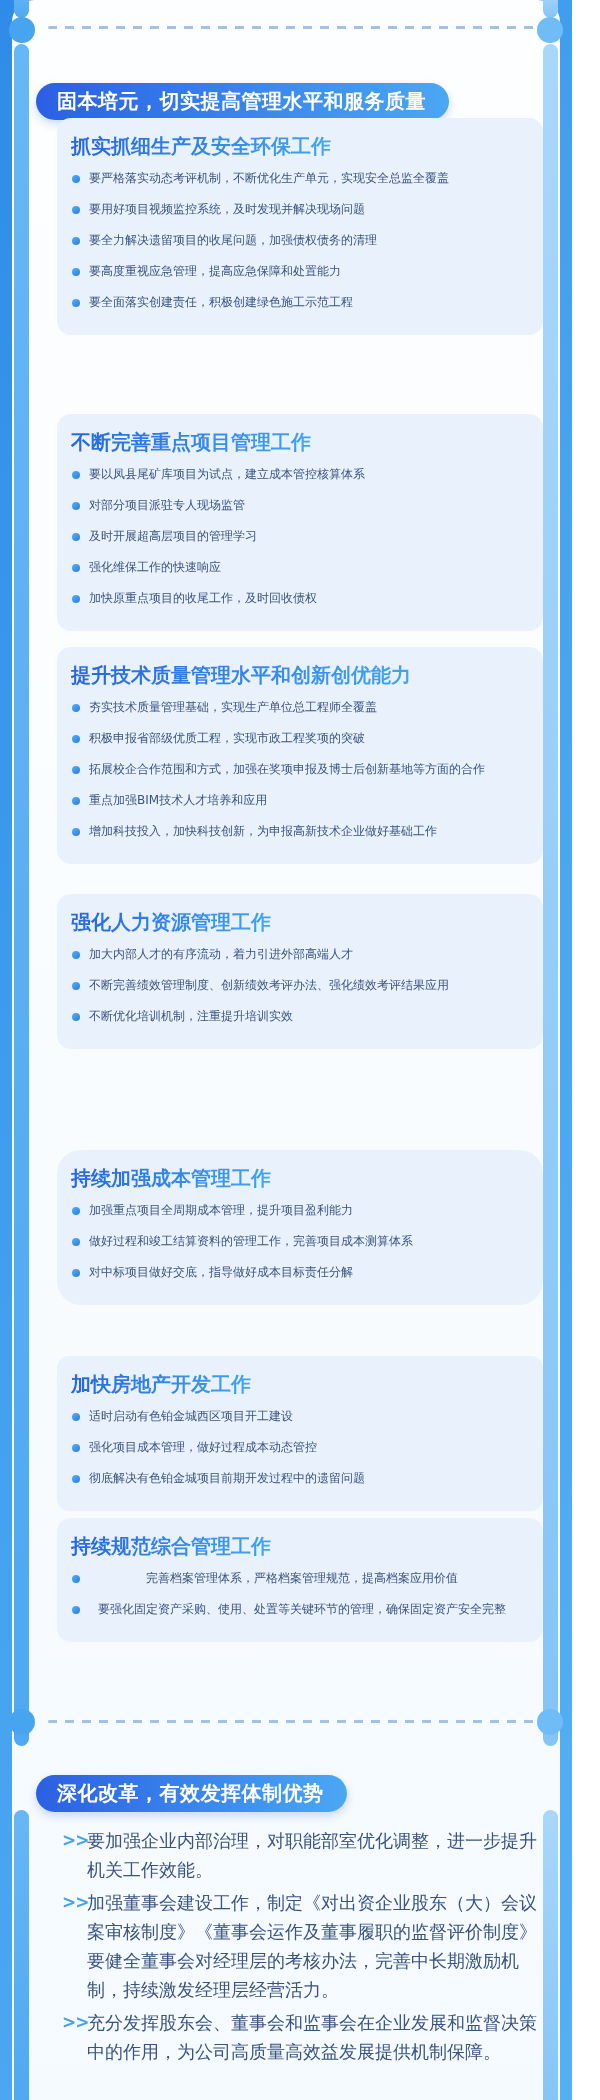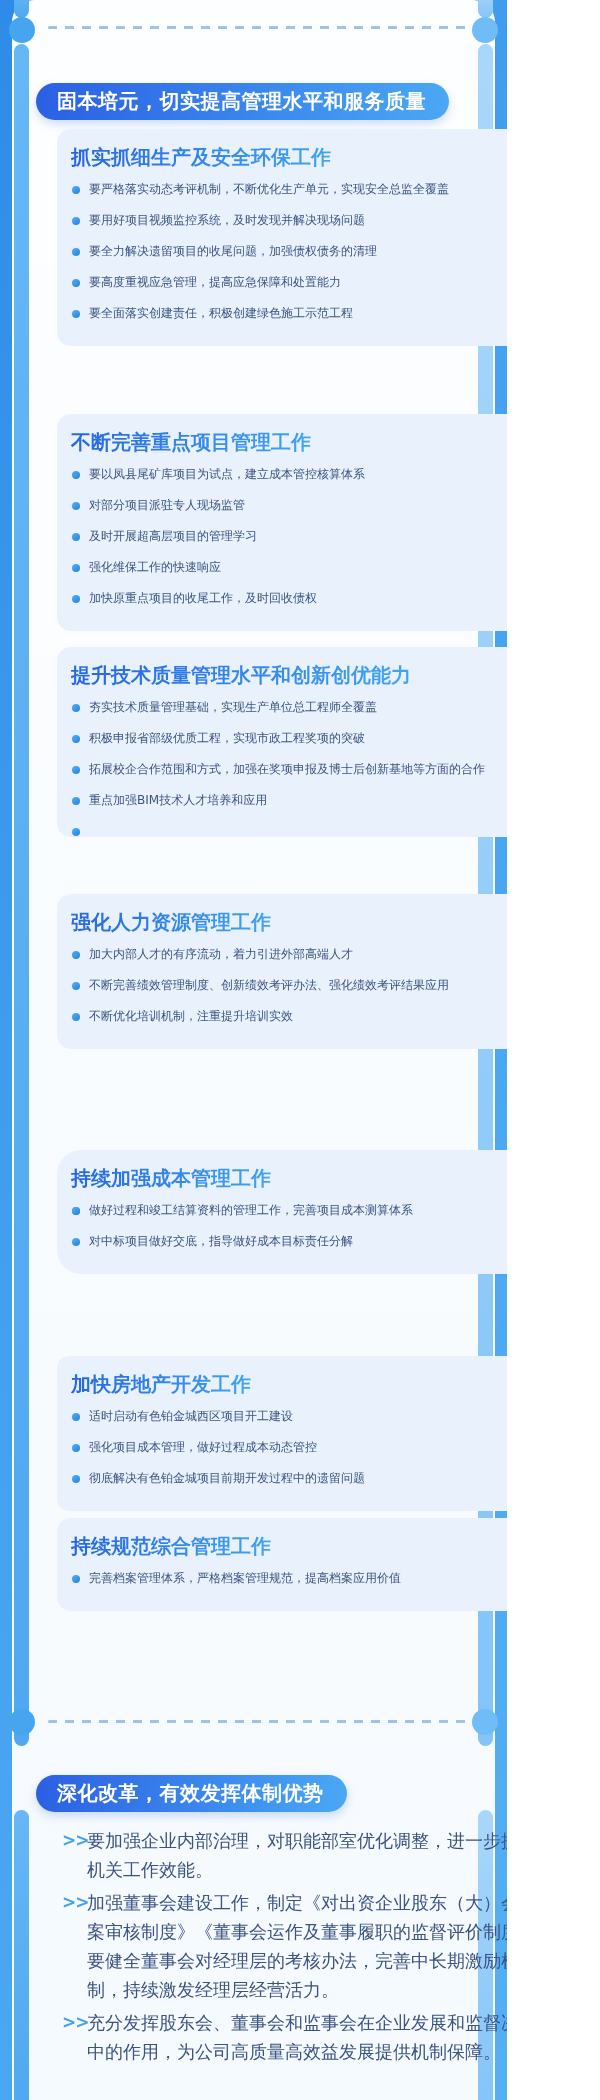--- a/index.html
+++ b/index.html
@@ -1,17 +1,17 @@
 <!DOCTYPE html>
 <html><head>
 <meta charset="utf-8">
 <style>
   html,body{margin:0;padding:0;}
   body{font-family:"DejaVu Sans","Liberation Sans",sans-serif;}
-  .page{position:relative;width:507px;height:2100px;overflow:hidden;
+  .page{position:relative;width:572px;height:2100px;overflow:hidden;
         background:linear-gradient(115deg,#2E8CE8 0%,#45A2F0 45%,#55AFF3 100%);}
   
   .sheet{position:absolute;top:0;bottom:0;left:12px;right:12px;
          background:linear-gradient(180deg,#FDFEFF 0%,#F5FAFE 100%);
          border-radius:22px 22px 0 0;}
   
   .rail{position:absolute;width:15px;border-radius:8px;}
   .rail.l{left:14px;background:linear-gradient(180deg,#66B7F5,#4FA8F1);}
   .rail.r{right:14px;background:linear-gradient(180deg,#A9D7FA,#84C4F7);}
   .rail.seg1{top:-10px;height:28px;}
@@ -31,27 +31,27 @@
   .ribbon{position:absolute;left:36px;width:max-content;padding:7px 23px 8px 21px;
           border-radius:19px;color:#FFFFFF;font-size:20px;font-weight:bold;
           line-height:22px;letter-spacing:0.5px;
           background:linear-gradient(95deg,#2B5FE3 0%,#3F93F0 70%,#4BA8F4 100%);
           box-shadow:0 4px 10px rgba(43,95,227,0.22);}
   .ribbon.r1{top:83px;}
   .ribbon.r2{top:1775px;}
   
   .card{position:absolute;left:57px;width:486px;box-sizing:border-box;
         background:#E9F2FC;border-radius:14px;padding:13px 14px 19px 14px;}
-  .card:nth-of-type(1){top:129px;}
+  .card:nth-of-type(1){top:118px;}
   .card:nth-of-type(2){top:414px;}
   .card:nth-of-type(3){top:647px;}
   .card:nth-of-type(4){top:894px;}
   .card:nth-of-type(5){top:1150px;border-radius:24px;}
   .card:nth-of-type(6){top:1356px;border-radius:12px;}
-  .card:nth-of-type(7){top:1518px;}
+  .card:nth-of-type(7){top:1518px;text-align:center;}
   .card-title{font-size:20px;font-weight:bold;line-height:30px;width:max-content;
         background:linear-gradient(90deg,#2766E1,#41A5F3);
         -webkit-background-clip:text;background-clip:text;color:transparent;}
   .card ul{list-style:none;margin:4px 0 0 0;padding:0;}
   .card li{position:relative;margin-top:4px;padding:0 14px 0 18px;
         font-size:12px;line-height:27px;color:#3A5380;}
   .dot{position:absolute;left:1px;top:10px;width:8px;height:8px;border-radius:50%;
         background:linear-gradient(140deg,#55AFF3,#2380E2);}
   
   .sec2-list{position:absolute;top:1826px;left:62px;width:482px;
@@ -105,55 +105,56 @@
         </ul>
   </div>
 
   <div class="card">
     <div class="card-title">提升技术质量管理水平和创新创优能力</div>
     <ul>
           <li><span class="dot"></span><span>夯实技术质量管理基础，实现生产单位总工程师全覆盖</span></li>
           <li><span class="dot"></span><span>积极申报省部级优质工程，实现市政工程奖项的突破</span></li>
           <li><span class="dot"></span><span>拓展校企合作范围和方式，加强在奖项申报及博士后创新基地等方面的合作</span></li>
           <li><span class="dot"></span><span>重点加强BIM技术人才培养和应用</span></li>
-          <li><span class="dot"></span></li>
+          <li><span class="dot"></span><span>增加科技投入，加快科技创新，为申报高新技术企业做好基础工作</span></li>
         </ul>
   </div>
 
   <div class="card">
     <div class="card-title">强化人力资源管理工作</div>
     <ul>
           <li><span class="dot"></span><span>加大内部人才的有序流动，着力引进外部高端人才</span></li>
           <li><span class="dot"></span><span>不断完善绩效管理制度、创新绩效考评办法、强化绩效考评结果应用</span></li>
           <li><span class="dot"></span><span>不断优化培训机制，注重提升培训实效</span></li>
         </ul>
   </div>
 
   <div class="card">
     <div class="card-title">持续加强成本管理工作</div>
     <ul>
-          <li><span class="dot"></span></li>
+          <li><span class="dot"></span><span>加强重点项目全周期成本管理，提升项目盈利能力</span></li>
           <li><span class="dot"></span><span>做好过程和竣工结算资料的管理工作，完善项目成本测算体系</span></li>
           <li><span class="dot"></span><span>对中标项目做好交底，指导做好成本目标责任分解</span></li>
         </ul>
   </div>
 
   <div class="card">
     <div class="card-title">加快房地产开发工作</div>
     <ul>
           <li><span class="dot"></span><span>适时启动有色铂金城西区项目开工建设</span></li>
           <li><span class="dot"></span><span>强化项目成本管理，做好过程成本动态管控</span></li>
           <li><span class="dot"></span><span>彻底解决有色铂金城项目前期开发过程中的遗留问题</span></li>
         </ul>
   </div>
 
   <div class="card">
     <div class="card-title">持续规范综合管理工作</div>
     <ul>
           <li><span class="dot"></span><span>完善档案管理体系，严格档案管理规范，提高档案应用价值</span></li>
+          <li><span class="dot"></span><span>要强化固定资产采购、使用、处置等关键环节的管理，确保固定资产安全完整</span></li>
         </ul>
   </div>
 </div>
 
   <div class="ribbon r2">深化改革，有效发挥体制优势</div>
   <ul class="sec2-list" id="sec2">
       <li><span class="marker">&gt;&gt;</span><span>要加强企业内部治理，对职能部室优化调整，进一步提升机关工作效能。</span></li>
       <li><span class="marker">&gt;&gt;</span><span>加强董事会建设工作，制定《对出资企业股东（大）会议案审核制度》《董事会运作及董事履职的监督评价制度》要健全董事会对经理层的考核办法，完善中长期激励机制，持续激发经理层经营活力。</span></li>
       <li><span class="marker">&gt;&gt;</span><span>充分发挥股东会、董事会和监事会在企业发展和监督决策中的作用，为公司高质量高效益发展提供机制保障。</span></li>
     </ul>

